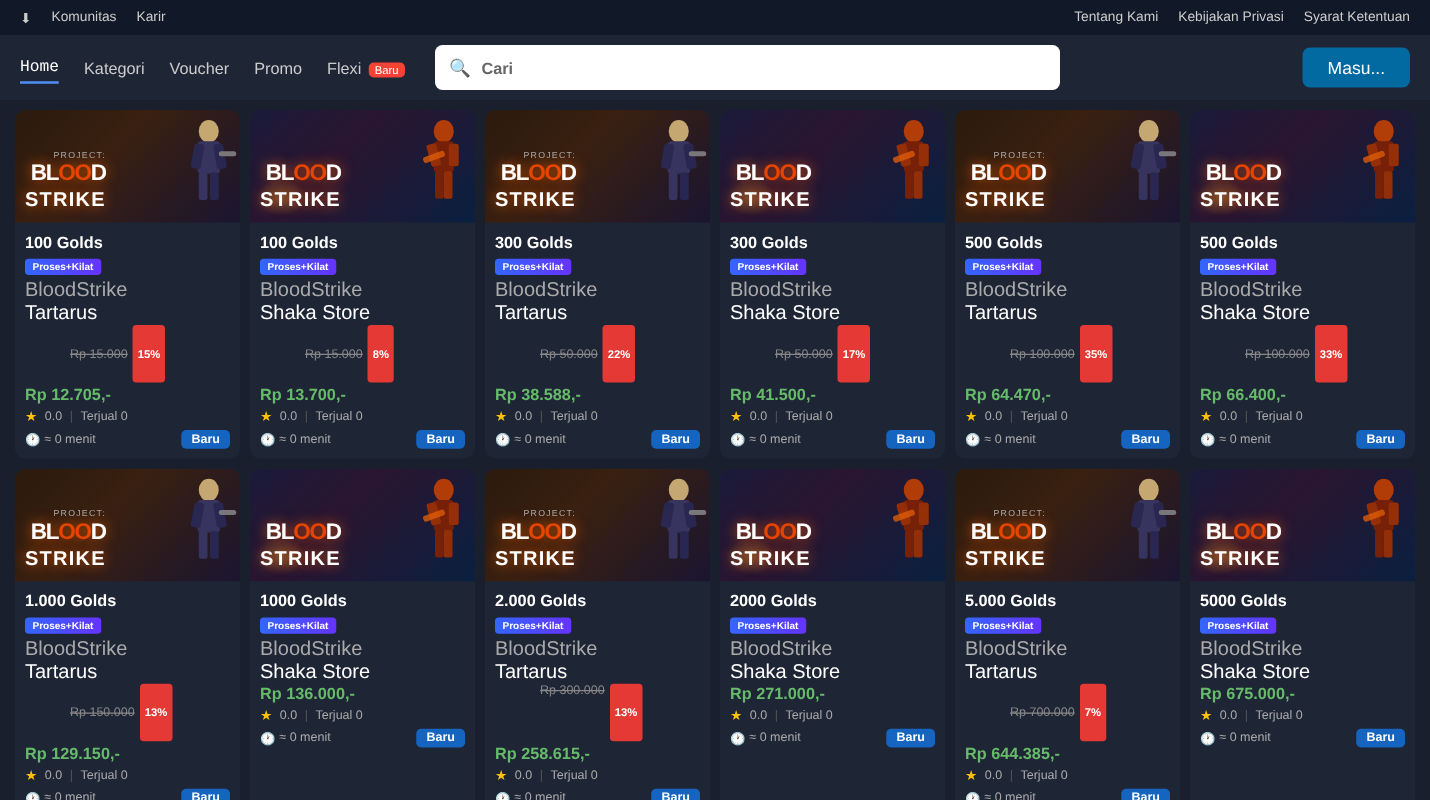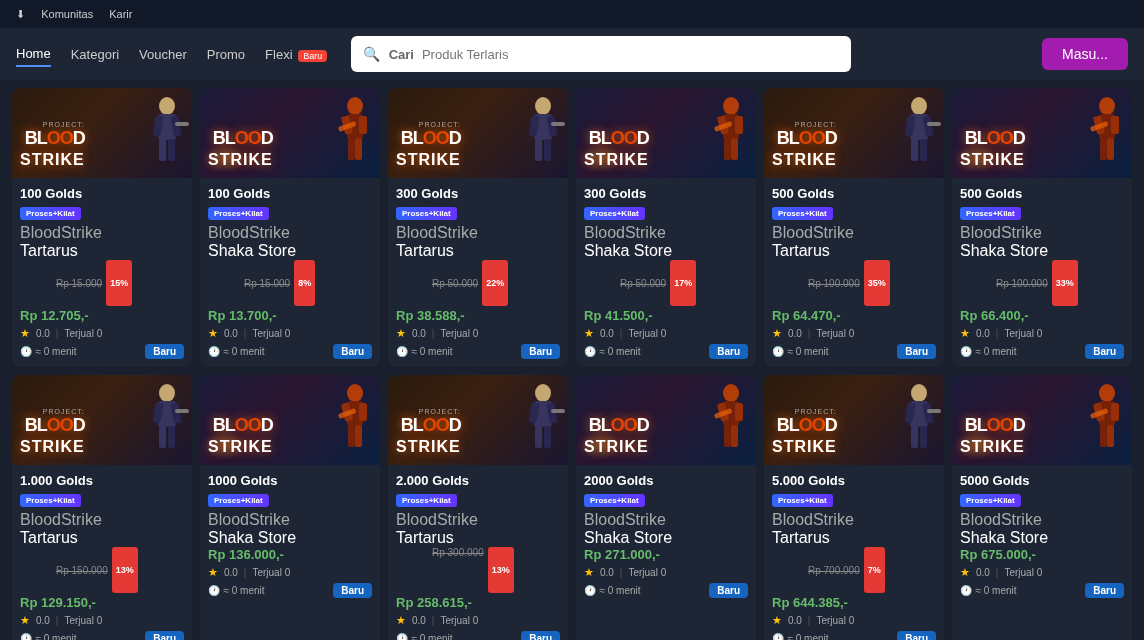--- a/index.html
+++ b/index.html
@@ -25,27 +25,27 @@
       display: flex;
       align-items: center;
       padding: 0 16px;
       height: 52px;
       gap: 24px;
     }
     .logo { color: #fff; font-size: 18px; font-weight: bold; display: flex; align-items: center; gap: 4px; }
     .logo-marketplace { font-size: 13px; color: #aaa; display: flex; align-items: center; gap: 4px; }
     .nav-links { display: flex; gap: 20px; align-items: center; }
     .nav-link { color: #ccc; font-size: 13px; text-decoration: none; cursor: pointer; padding: 4px 0; }
-    .nav-link.active { color: #fff; border-bottom: 2px solid #4f8ef7; }
+    .nav-link.active { color: #fff; border-bottom: 2px solid #4f8ef7; font-family: Liberation Mono, monospace; }
     .nav-badge { background: #f44336; color: #fff; font-size: 9px; padding: 1px 5px; border-radius: 4px; margin-left: 2px; }
     .search-bar { display: flex; align-items: center; background: #fff; border-radius: 6px; flex: 1; height: 36px; padding: 0 12px; gap: 8px; max-width: 500px; }
     .search-icon { color: #666; font-size: 14px; }
     .search-label { color: #666; font-size: 13px; font-weight: bold; }
     .search-bar input { border: none; outline: none; flex: 1; font-size: 13px; color: #999; }
-    .login-btn { background: #a21caf; color: #fff; border: none; border-radius: 6px; padding: 8px 20px; font-size: 14px; cursor: pointer; margin-left: auto; }
+    .login-btn { background: #0369a1; color: #fff; border: none; border-radius: 6px; padding: 8px 20px; font-size: 14px; cursor: pointer; margin-left: auto; }
 
     
     .products-grid {
       display: grid;
       grid-template-columns: repeat(6, 1fr);
       gap: 8px;
       padding: 8px 12px;
     }
 
     .product-card {
@@ -109,37 +109,41 @@
   </style>
 </head>
 <body>
 
 <div class="top-bar">
   <div class="top-bar-left">
     <span>⬇</span>
     <a>Komunitas</a>
     <a>Karir</a>
   </div>
+  <div class="top-bar-right">
+    <a>Tentang Kami</a>
+    <a>Kebijakan Privasi</a>
+    <a>Syarat Ketentuan</a>
+  </div>
 </div>
 
 <div class="navbar">
   <div class="nav-links">
     <a class="nav-link active">Home</a>
     <a class="nav-link">Kategori</a>
     <a class="nav-link">Voucher</a>
     <a class="nav-link">Promo</a>
     <a class="nav-link">
       <span>Flexi</span>
       <span class="nav-badge">Baru</span>
     </a>
   </div>
   <div class="search-bar">
     <span class="search-icon">🔍</span>
     <span class="search-label">Cari</span>
-    <input type="text" placeholder="Produk Terlaris" style="">
   </div>
   <button class="login-btn">Masu...</button>
 </div>
 
 <div class="products-grid" id="products-container">
 <div class="product-card">
     <div class="product-img" style="background: linear-gradient(135deg, #2a1a0e 0%, #3a2010 40%, #1a1530 100%);position:relative;overflow:hidden;">
 
       <div style="position:absolute;right:0;bottom:0;"><svg width="50" height="80" viewBox="0 0 50 80" xmlns="http://www.w3.org/2000/svg" opacity="0.85">
       <ellipse cx="25" cy="12" rx="8" ry="9" fill="#e0c080"></ellipse>

